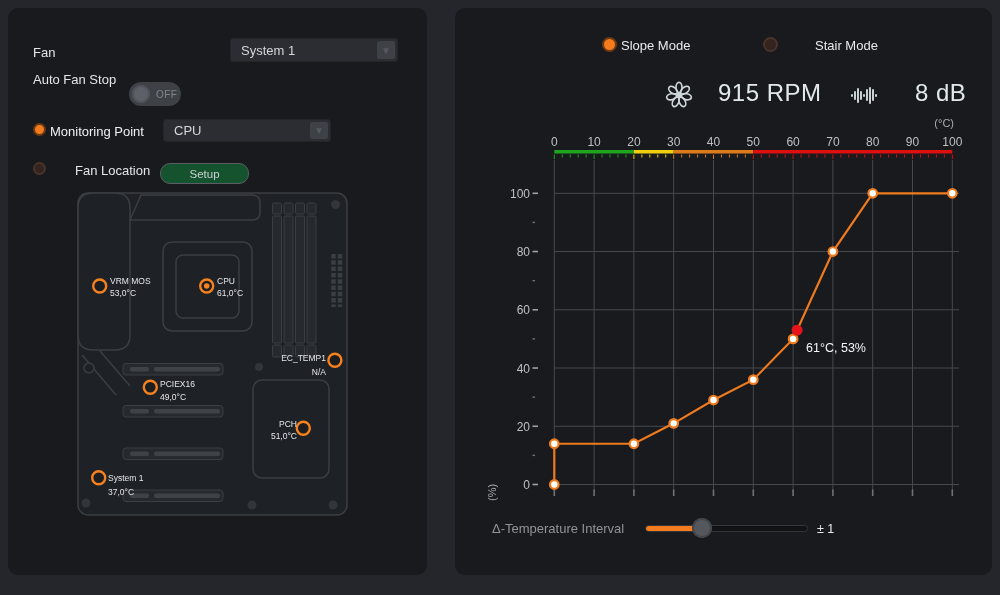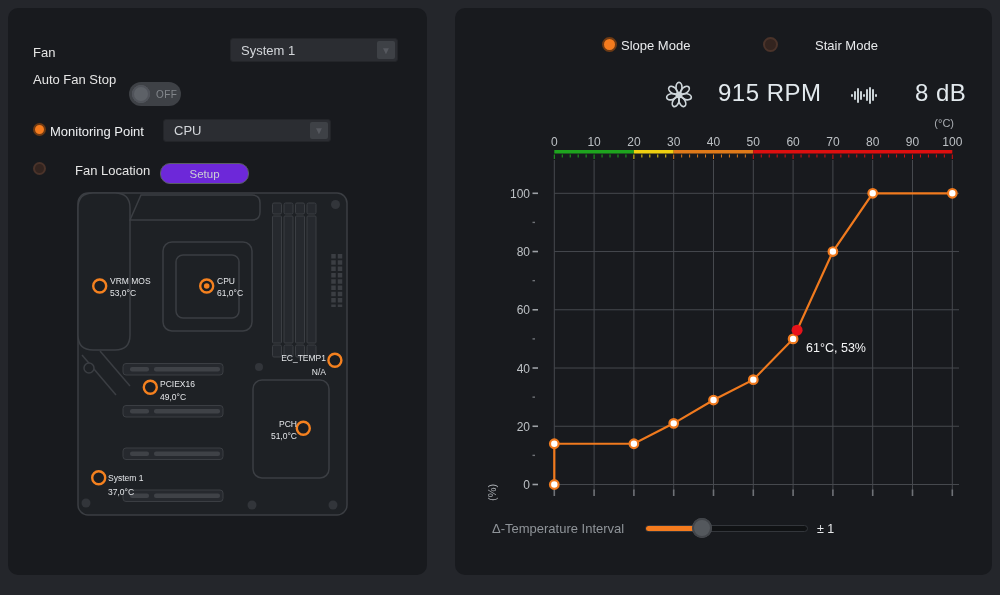--- a/index.html
+++ b/index.html
@@ -19,21 +19,21 @@
   
   .toggle{position:absolute;width:52px;height:24px;background:#3e4146;border-radius:12px;}
   .toggle .knob{position:absolute;left:3px;top:3px;width:18px;height:18px;border-radius:50%;
       background:#5d6167;box-shadow:inset 0 0 0 2px #50535a;}
   .toggle .state{position:absolute;left:27px;top:7px;font-size:10px;color:#83878c;letter-spacing:.4px;}
   
   .radio{position:absolute;border-radius:50%;box-sizing:border-box;}
   .radio.sel{background:#f47b1e;border:2px solid #6e3a13;}
   .radio.unsel{background:#33241f;border:2px solid #4a332a;}
   .setup-btn{position:absolute;width:87px;height:19px;border:1px solid #5a5e64;border-radius:10px;
-      background:#6d28d9;color:#ccd0d4;font-size:11.5px;display:flex;align-items:center;justify-content:center;}
+      background:#14532d;color:#ccd0d4;font-size:11.5px;display:flex;align-items:center;justify-content:center;}
   
   .bd{fill:#1e2125;stroke:#3b3e43;stroke-width:1.5;}
   .ln{stroke:#3b3e43;stroke-width:1.5;fill:none;}
   .slot{fill:#26292e;stroke:#3b3e43;stroke-width:1;}
   .inner{fill:#3f4247;}
   .hole{fill:#32353a;}
   .sensor{fill:#1b1d21;stroke:#f5811f;stroke-width:2.4;}
   .st{font-size:8.5px;fill:#e4e6e9;font-family:"Liberation Sans",sans-serif;}
   
   .mode-label{position:absolute;color:#e8eaec;font-size:13px;white-space:nowrap;}

